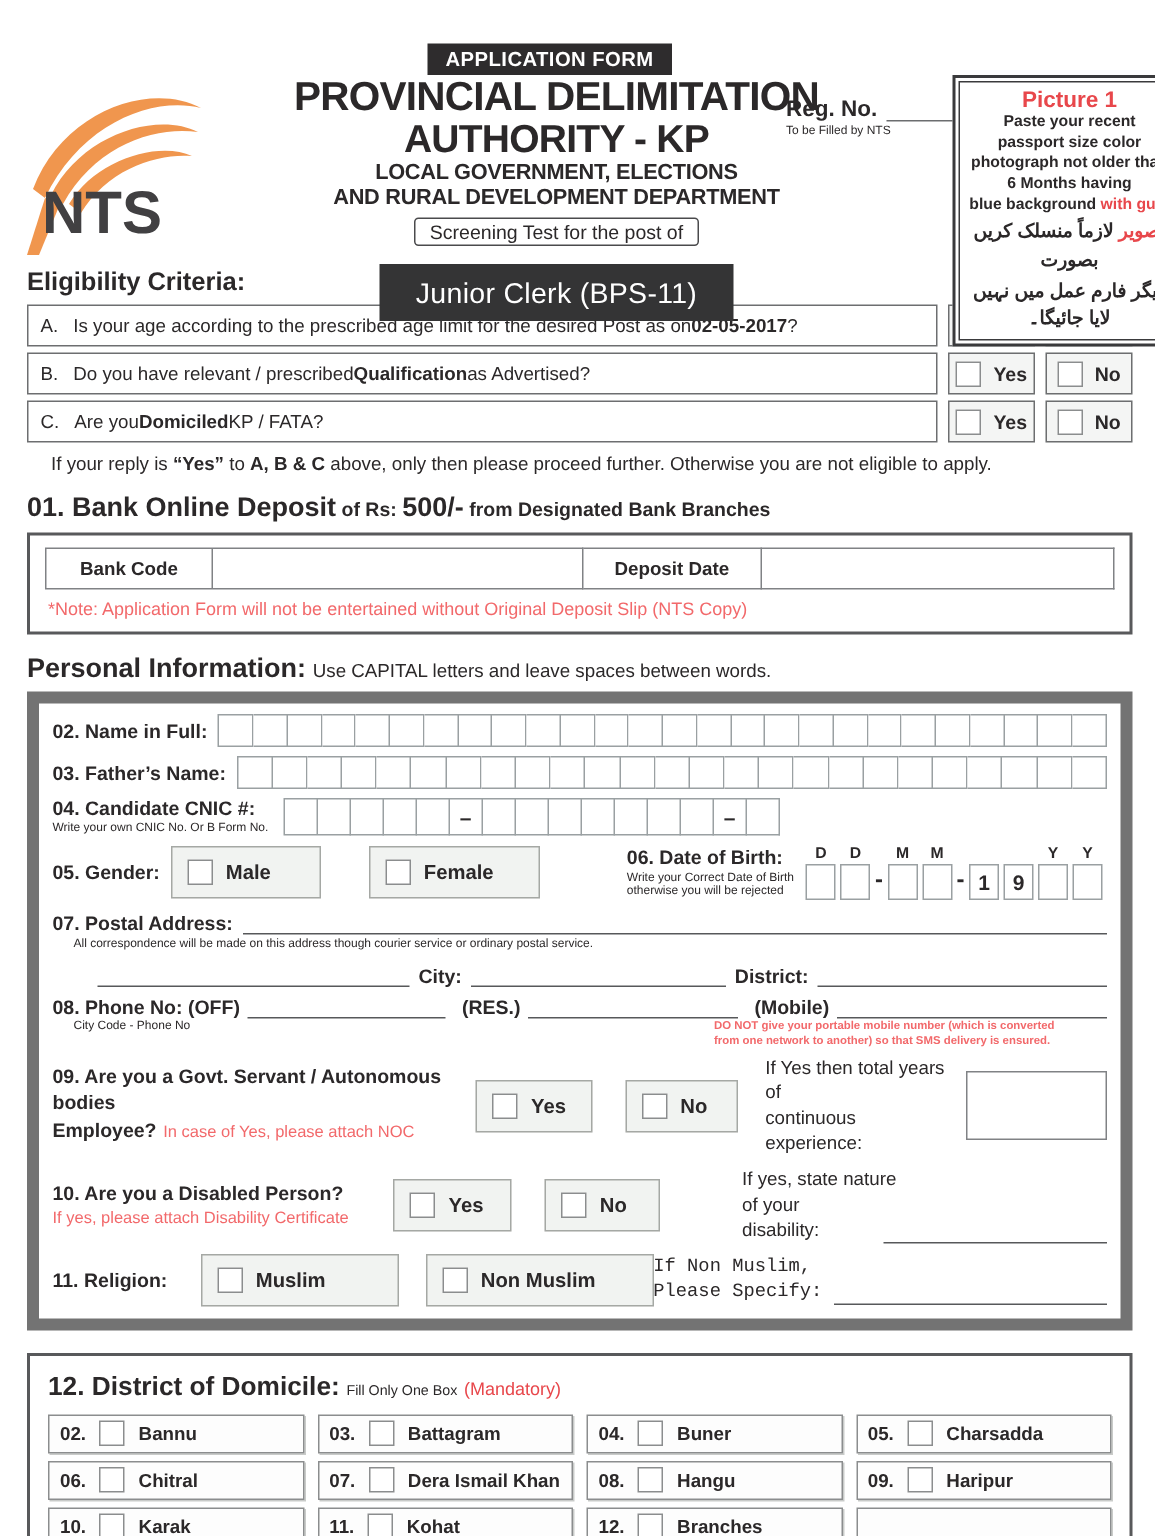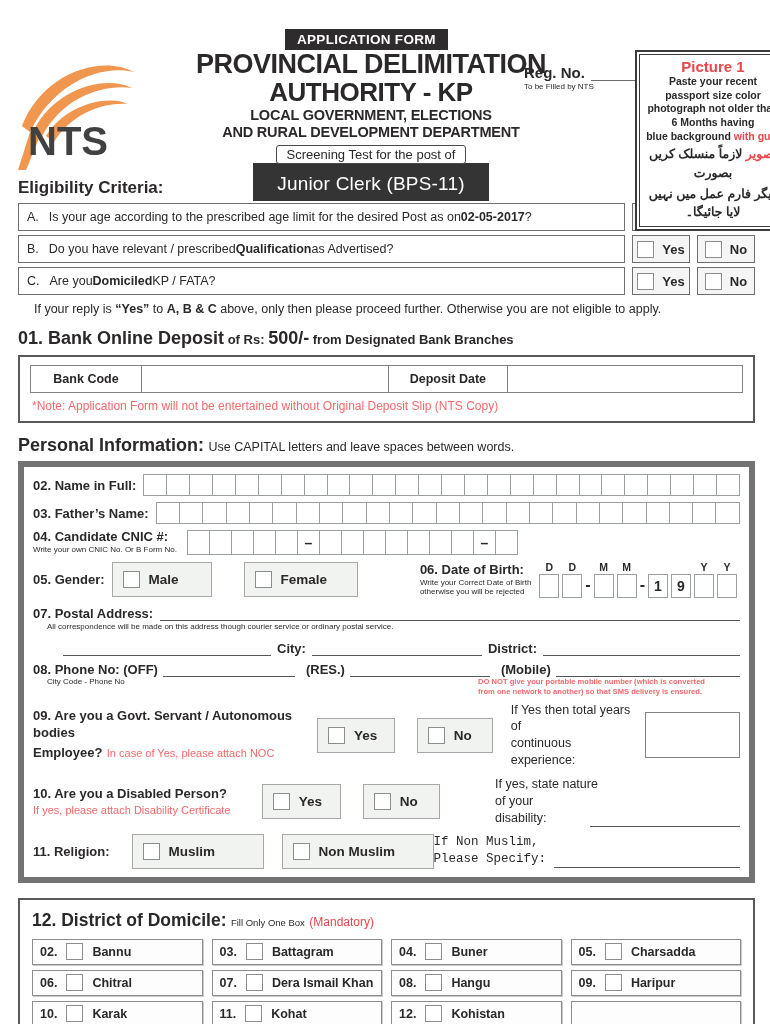--- a/index.html
+++ b/index.html
@@ -19,21 +19,21 @@
   .regno-line{flex:1;border-bottom:1.5px solid #6b6d6f;height:14px;margin-left:6px;}
   .regno-note{font-size:8px;margin-top:1px;}
   .logo{position:absolute;left:16px;top:52px;}
   .title-block{position:absolute;left:140px;top:50px;width:462px;text-align:center;}
   .t1{font-size:27px;font-weight:700;letter-spacing:-.5px;line-height:1.05;}
   .t2{font-size:26px;font-weight:700;letter-spacing:-.5px;line-height:1.1;}
   .st{font-size:14.5px;font-weight:700;letter-spacing:-.2px;line-height:1.15;}
   .screen-box{position:relative;z-index:2;display:inline-block;background:#fff;
       border:1.5px solid #4a4a4c;border-radius:3px;font-size:13px;padding:1px 10px;
       margin-top:5px;margin-bottom:-8px;}
-  .post-box{display:block;margin:0 auto;width:220px;background:#343435;color:#fff;
+  .post-box{display:block;margin:12px auto;width:220px;background:#343435;color:#fff;
       font-size:19px;padding:10px 8px 6px;letter-spacing:.2px;}
   .picture-box{position:absolute;left:635px;top:50px;width:148px;border:2px solid #3a3a3c;
       padding:2px;background:#fff;}
   .picture-inner{border:1px solid #3a3a3c;padding:3px 2px 4px;text-align:center;}
   .pic-title{font-size:15px;font-weight:700;}
   .pic-line{font-size:10.5px;font-weight:700;line-height:1.3;}
   .urdu{direction:rtl;font-size:12.5px;font-weight:700;line-height:1.5;margin-top:2px;}
 
   
   .elig{margin:0 15px 0 18px;}
@@ -61,21 +61,21 @@
   .bc-input{flex:1.05;}
   .bd-label{width:118px;}
   .bd-input{flex:1;}
   .bank-note{font-size:12px;padding:6px 0 6px 2px;}
 
   
   .personal{margin:12px 15px 0 18px;}
   .pers-h{margin-bottom:5px;}
   .pers-h .h{font-size:18px;font-weight:700;}
   .pers-h .sub{font-size:12.5px;}
-  .pers-box{border:6px solid #737373;padding:7px 9px 4px;}
+  .pers-box{border:8px solid #737373;padding:7px 9px 4px;}
   .frow{display:flex;align-items:center;margin-bottom:6px;}
   .flabel{font-weight:700;font-size:13px;white-space:nowrap;margin-right:7px;}
   .cells{display:flex;flex:1;height:22px;}
   .cell{flex:1;border:1px solid #9aa0a2;border-left:none;background:#fff;}
   .cell:first-child{border-left:1px solid #9aa0a2;}
   .cnic-cells{display:flex;height:25px;}
   .cnic-cells .cell{flex:none;width:21px;display:flex;align-items:center;justify-content:center;
        font-weight:700;font-size:14px;}
   .tiny{font-size:8px;font-weight:400;}
   .lblcol{line-height:1.15;}
@@ -511,21 +511,21 @@
             <span>Karak</span>
           </div>
           <div class="ditem">
             <span class="dnum">11.</span>
             <span class="cb"></span>
             <span>Kohat</span>
           </div>
           <div class="ditem">
             <span class="dnum">12.</span>
             <span class="cb"></span>
-            <span>Kohistan</span>
+            <span>Branches</span>
           </div>
           <div class="ditem"></div>
           <div class="ditem"></div>
           <div class="ditem"></div>
           <div class="ditem"></div>
         </div>
     </div>
   </div>
 
 </div>

